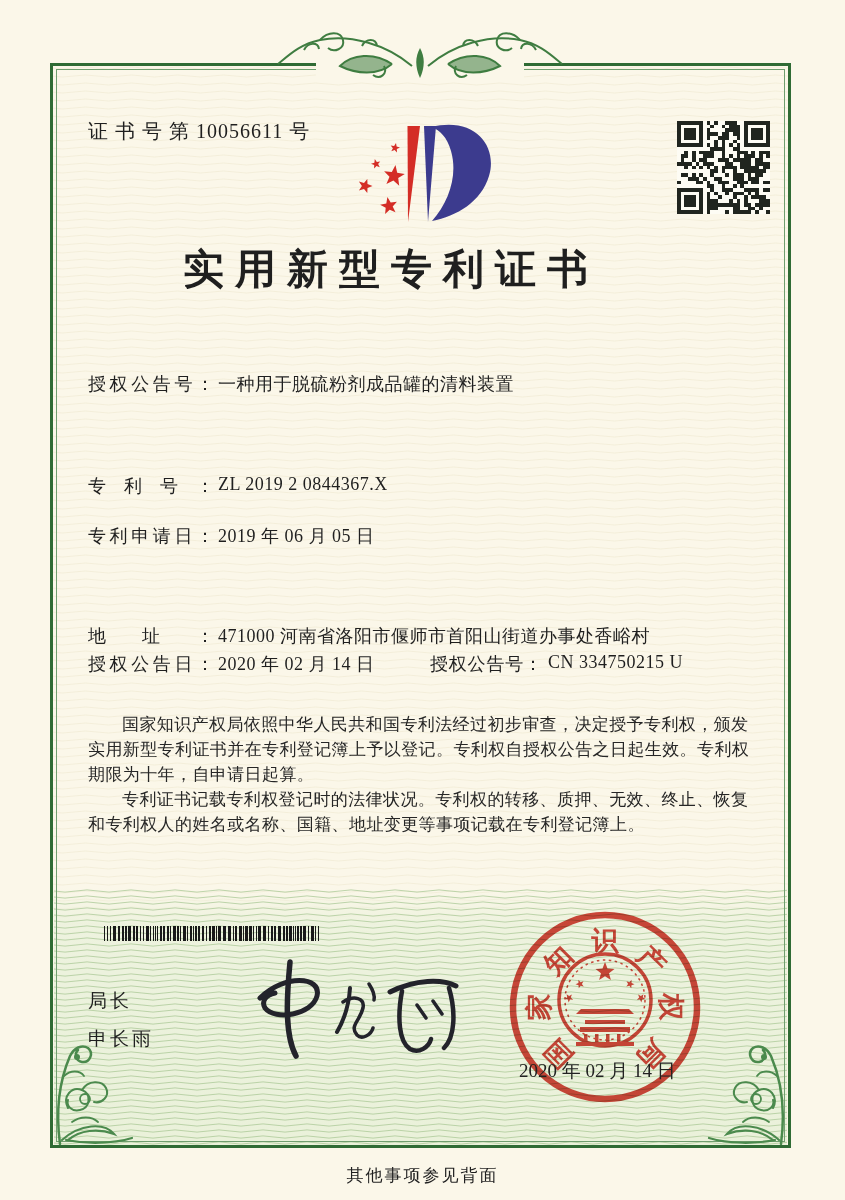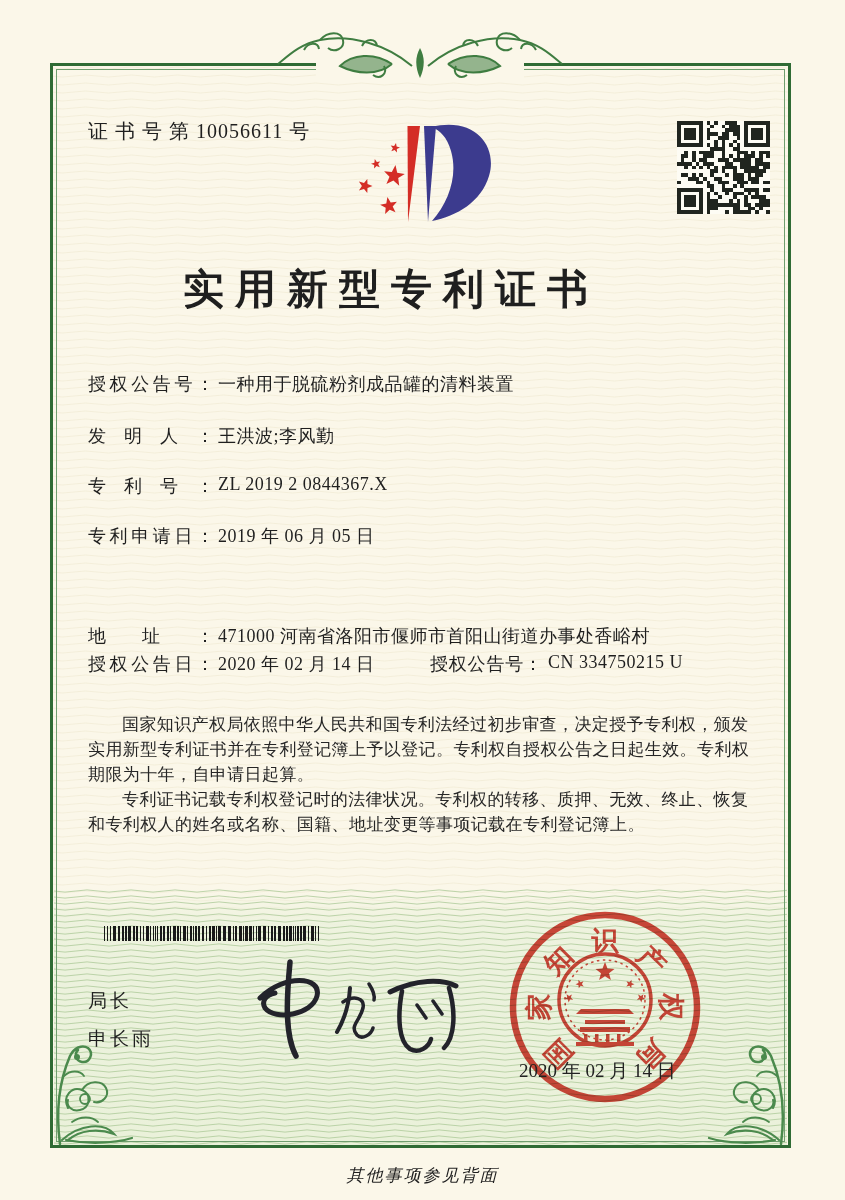--- a/index.html
+++ b/index.html
@@ -21,21 +21,21 @@
       background:linear-gradient(180deg, rgba(236,242,221,0) 0%, rgba(236,242,221,.85) 14%, #ecf2dd 34%, #eaf1da 100%);}
   #green-waves{position:absolute;left:0;top:0;}
 
   
   .cert-no{position:absolute;left:88px;top:118px;font-size:20px;letter-spacing:1px;z-index:3;}
   .logo{position:absolute;left:352px;top:118px;z-index:3;}
   .qr{position:absolute;left:677px;top:121px;width:93px;height:93px;background:#fdfcf4;
       display:grid;grid-template-columns:repeat(25,1fr);grid-template-rows:repeat(25,1fr);z-index:3;}
   .qr div{background:transparent;}
   .qr div.on{background:#20251f;}
-  .title{position:absolute;left:0;top:262px;width:782px;text-align:center;font-size:41px;
+  .title{position:absolute;left:0;top:242px;width:782px;text-align:center;font-size:41px;
          font-weight:700;letter-spacing:11px;z-index:3;}
 
   
   .row{position:absolute;left:88px;width:700px;font-size:18px;z-index:3;white-space:nowrap;}
   .lbl{display:inline-block;width:126px;text-align:justify;text-align-last:justify;
        margin-right:4px;vertical-align:top;}
   .val{letter-spacing:.5px;}
   .pair2{position:absolute;left:342px;top:0;}
   .pair2 .lbl{width:112px;margin-right:6px;}
 
@@ -47,21 +47,21 @@
   .barcode{position:absolute;left:104px;top:926px;height:15px;display:flex;z-index:3;}
   .barcode i{display:block;height:100%;}
   .director-title{position:absolute;left:88px;top:988px;font-size:19px;letter-spacing:3px;z-index:3;}
   .director-name{position:absolute;left:88px;top:1026px;font-size:19px;letter-spacing:3px;z-index:3;}
   .signature{position:absolute;left:232px;top:946px;z-index:3;}
   .seal{position:absolute;left:505px;top:905px;z-index:3;opacity:.93;mix-blend-mode:multiply;}
   .seal-date{position:absolute;left:519px;top:1058px;font-size:19px;color:#222;z-index:4;}
   .page-info{position:absolute;left:0;top:1112px;width:845px;text-align:center;font-size:15px;
              letter-spacing:1px;z-index:3;}
   .back-note{position:absolute;left:0;top:1164px;width:845px;text-align:center;font-size:17px;
-             letter-spacing:2px;z-index:3;font-style:italic;}
+             letter-spacing:2px;z-index:3;}
   .ornament{z-index:4;}
 </style>
 </head>
 <body>
 
 <div class="page">
 
   <svg id="bg-waves" width="739" height="1083" viewBox="0 0 739 1083">
       <path d="M0 4 q 11.5 2 23 0 q 11.5 -2 23 0 q 11.5 2 23 0 q 11.5 -2 23 0 q 11.5 2 23 0 q 11.5 -2 23 0 q 11.5 2 23 0 q 11.5 -2 23 0 q 11.5 2 23 0 q 11.5 -2 23 0 q 11.5 2 23 0 q 11.5 -2 23 0 q 11.5 2 23 0 q 11.5 -2 23 0 q 11.5 2 23 0 q 11.5 -2 23 0 q 11.5 2 23 0 q 11.5 -2 23 0 q 11.5 2 23 0 q 11.5 -2 23 0 q 11.5 2 23 0 q 11.5 -2 23 0 q 11.5 2 23 0 q 11.5 -2 23 0 q 11.5 2 23 0 q 11.5 -2 23 0 q 11.5 2 23 0 q 11.5 -2 23 0 q 11.5 2 23 0 q 11.5 -2 23 0 q 11.5 2 23 0 q 11.5 -2 23 0 q 11.5 2 23 0 q 11.5 -2 23 0" stroke="#efe9d2" fill="none" stroke-width="1" opacity="0.65"></path>
       <path d="M0 12 q 11.5 2 23 0 q 11.5 -2 23 0 q 11.5 2 23 0 q 11.5 -2 23 0 q 11.5 2 23 0 q 11.5 -2 23 0 q 11.5 2 23 0 q 11.5 -2 23 0 q 11.5 2 23 0 q 11.5 -2 23 0 q 11.5 2 23 0 q 11.5 -2 23 0 q 11.5 2 23 0 q 11.5 -2 23 0 q 11.5 2 23 0 q 11.5 -2 23 0 q 11.5 2 23 0 q 11.5 -2 23 0 q 11.5 2 23 0 q 11.5 -2 23 0 q 11.5 2 23 0 q 11.5 -2 23 0 q 11.5 2 23 0 q 11.5 -2 23 0 q 11.5 2 23 0 q 11.5 -2 23 0 q 11.5 2 23 0 q 11.5 -2 23 0 q 11.5 2 23 0 q 11.5 -2 23 0 q 11.5 2 23 0 q 11.5 -2 23 0 q 11.5 2 23 0 q 11.5 -2 23 0" stroke="#efe9d2" fill="none" stroke-width="1" opacity="0.65"></path>
@@ -944,23 +944,20 @@
       <div></div>
       <div></div>
       <div class="on"></div>
     </div>
 
   <div class="title">实用新型专利证书</div>
 
   <div class="row" style="top:372px">
     <span class="lbl">授权公告号：</span><span class="val">一种用于脱硫粉剂成品罐的清料装置</span>
   </div>
-  <div class="row" style="top:424px">
-    <span class="lbl">发明人：</span><span class="val">王洪波;李风勤</span>
-  </div>
   <div class="row" style="top:474px">
     <span class="lbl">专利号：</span><span class="val">ZL 2019 2 0844367.X</span>
   </div>
   <div class="row" style="top:524px">
     <span class="lbl">专利申请日：</span><span class="val">2019 年 06 月 05 日</span>
   </div>
   <div class="row" style="top:624px">
     <span class="lbl">地址：</span><span class="val">471000 河南省洛阳市偃师市首阳山街道办事处香峪村</span>
   </div>
   <div class="row" style="top:652px">

